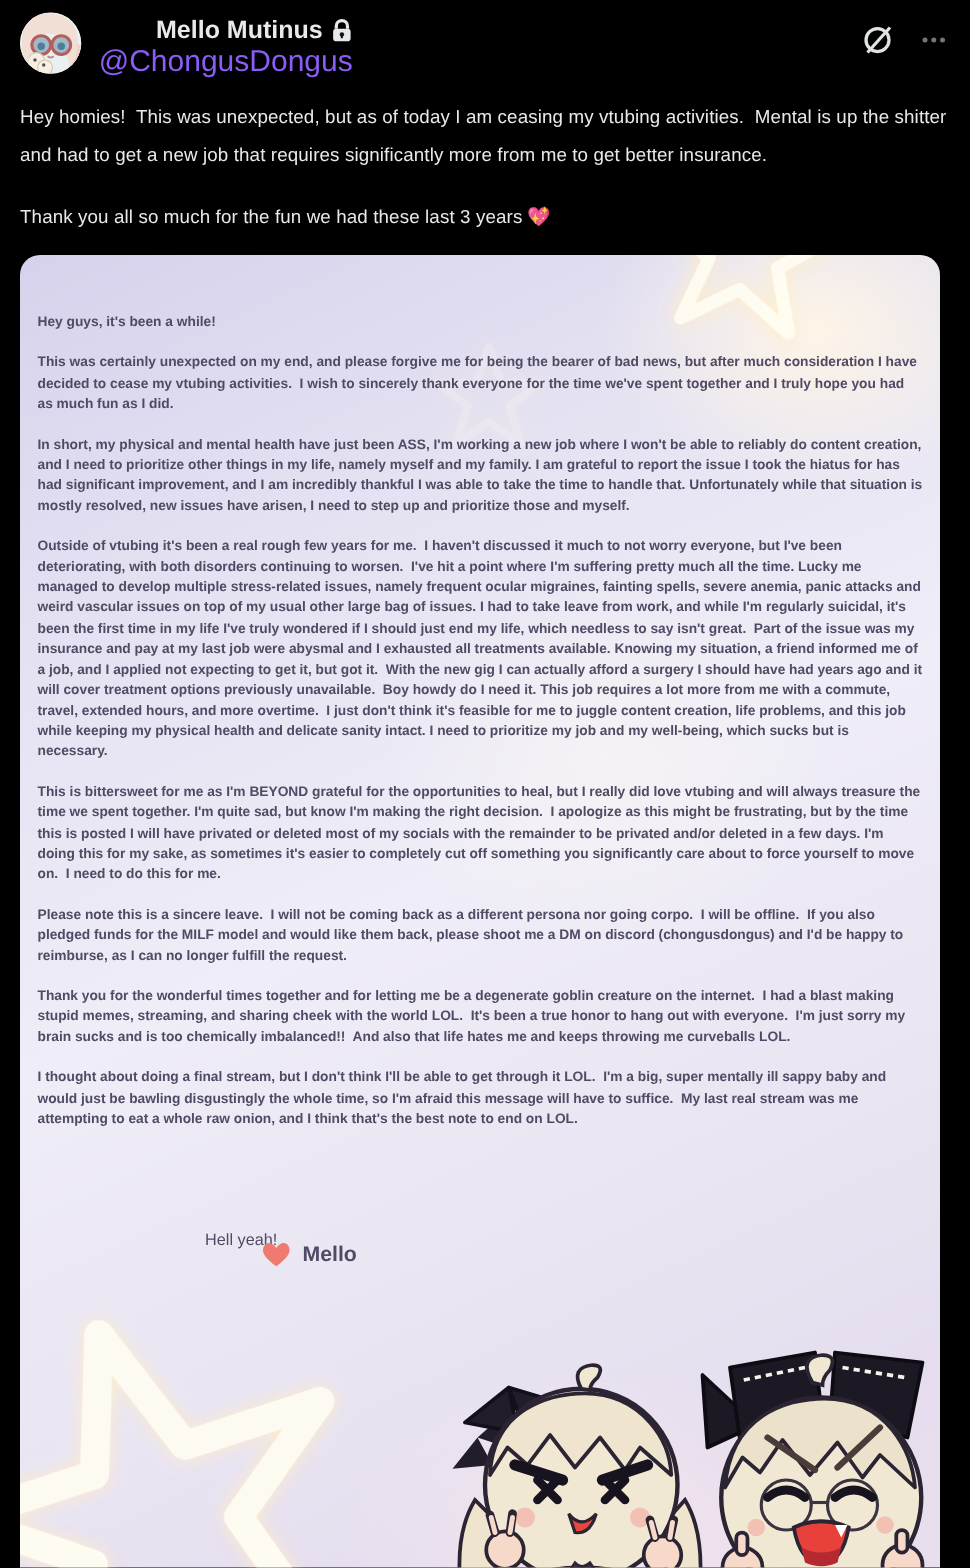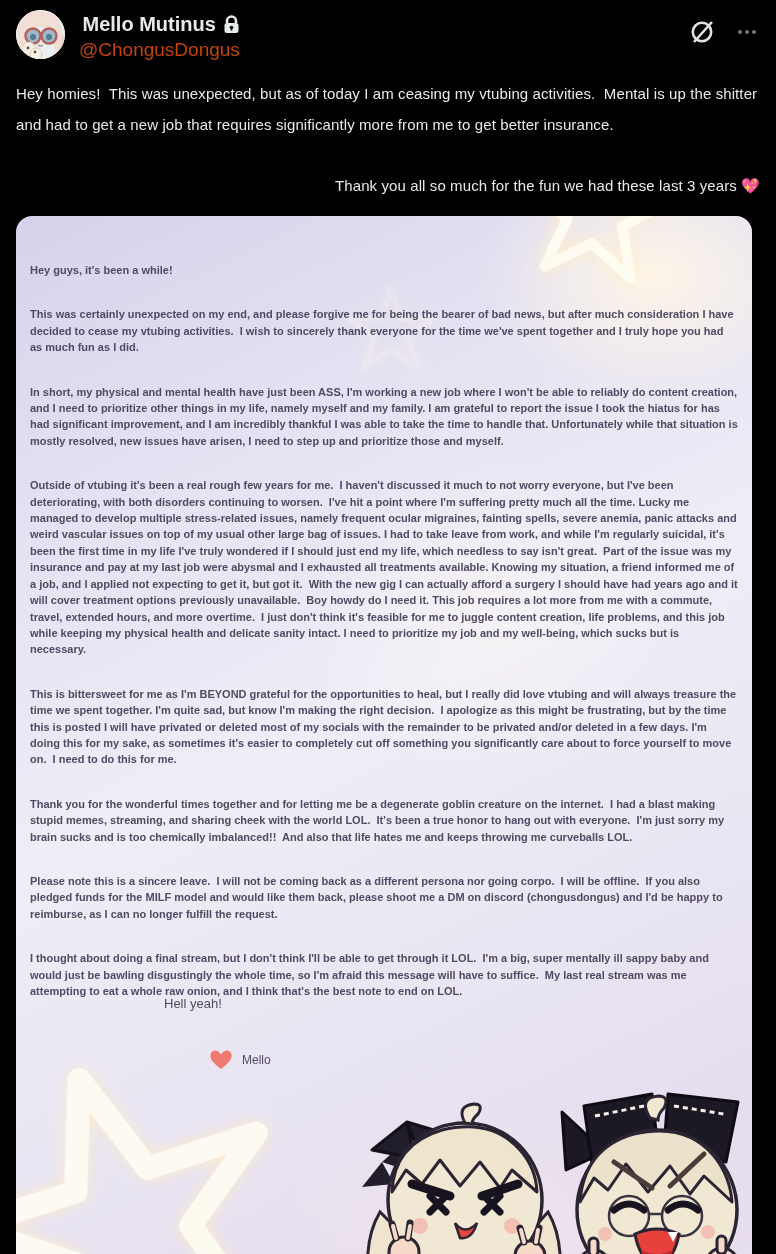--- a/index.html
+++ b/index.html
@@ -9,54 +9,54 @@
     font-family:"Liberation Sans", sans-serif;
     color:#e7e9ea;
   }
   .tweet { padding:10px 16px 0 16px; position:relative; }
 
   
   .header { display:flex; align-items:flex-start; }
   .avatar { width:49px; height:49px; border-radius:50%; overflow:hidden; flex:0 0 auto; background:#f3e4dd; }
   .id-block { margin-left:14px; padding-top:1px; }
   .display-name { font-size:20px; font-weight:700; color:#e7e9ea; display:flex; align-items:center; gap:7px; line-height:26px;justify-content:flex-end; }
-  .handle { font-size:19px; color:#c2410c; line-height:25px; }
+  .handle { font-size:24px; color:#8b5cf6; line-height:25px; }
   .header-spacer { flex:1; }
   .header-actions { display:flex; align-items:center; gap:22px; padding-top:8px; padding-right:4px; }
   .icon-btn { background:none; border:none; cursor:pointer; padding:0; display:flex; align-items:center; }
   .dots { display:flex; gap:3px; }
   .dots i { width:4px; height:4px; border-radius:50%; background:#71767b; display:block; }
 
   
   .tweet-body { margin-top:16px; font-size:15px; line-height:31px; color:#e7e9ea; letter-spacing:0.1px; }
   .tweet-body p { white-space:pre-wrap; }
-  .tweet-body p + p { margin-top:30px;text-align:right; }
+  .tweet-body p + p { margin-top:18px; }
 
   
   .card {
     position:relative; margin-top:15px; width:736px; height:1088px;
     border-radius:16px; overflow:hidden;
     background:linear-gradient(155deg,#d6d2ec 0%,#e4e1f2 22%,#efedf7 46%,#e9e5f2 68%,#e5ddee 86%,#e9dfed 100%);
   }
   .glow { position:absolute; border-radius:50%; pointer-events:none; }
   .glow-tr { right:-70px; top:-70px; width:340px; height:260px; background:radial-gradient(closest-side,rgba(255,246,230,0.95),rgba(255,246,230,0)); }
   .glow-mid { left:290px; top:240px; width:360px; height:320px; background:radial-gradient(closest-side,rgba(252,248,244,0.55),rgba(252,248,244,0)); }
   .glow-bottom { left:250px; bottom:-60px; width:420px; height:260px; background:radial-gradient(closest-side,rgba(250,233,235,0.6),rgba(250,233,235,0)); }
   .star { position:absolute; pointer-events:none; filter:drop-shadow(0 0 7px #ffedc9) blur(0.6px); opacity:0.95; }
   .star svg path { fill:none; stroke:#fffcf1; stroke-width:7; stroke-linejoin:round; }
   .star-big { left:-55px; bottom:-85px; width:330px; height:330px; transform:rotate(-18deg); }
   .star-top { left:505px; top:-78px; width:150px; height:150px; transform:rotate(8deg); }
   .star-faint { left:330px; top:70px; width:90px; height:90px; opacity:0.25; }
 
   .letter { position:absolute; inset:0; padding:46px 14px 0 14px; color:#514a64; font-size:11px; font-weight:700; line-height:16.4px; letter-spacing:0; }
   .letter p { white-space:pre-wrap; }
-  .letter p + p { margin-top:28px; }
+  .letter p + p { margin-top:16px; }
 
   .hell-yeah { position:absolute; left:148px; top:780px; font-size:13px; font-weight:400; color:#514a64; }
-  .signature { position:absolute; left:193px; top:833px; display:flex; align-items:center; gap:9px; font-size:12px; font-weight:400; color:#514a64; }
+  .signature { position:absolute; left:193px; top:789px; display:flex; align-items:center; gap:9px; font-size:17px; font-weight:700; color:#514a64; }
 
   .characters { position:absolute; right:0; bottom:0; width:400px; height:212px; }
 
   
   .footer { margin-top:8px; font-size:19px; color:#71767b; display:flex; align-items:baseline; gap:6px; }
   .footer .views-count { color:#e7e9ea; font-weight:700; }
 </style>
 </head>
 <body>
 
@@ -145,22 +145,22 @@
           <path d="M50,4 L61.5,36 L96,36 L68.5,56.5 L79,90 L50,70.5 L21,90 L31.5,56.5 L4,36 L38.5,36 Z"></path>
         </svg>
     </div>
 
     <div class="letter">
       <p>Hey guys, it's been a while!</p>
       <p>This was certainly unexpected on my end, and please forgive me for being the bearer of bad news, but after much consideration I have decided to cease my vtubing activities.  I wish to sincerely thank everyone for the time we've spent together and I truly hope you had as much fun as I did.</p>
       <p>In short, my physical and mental health have just been ASS, I'm working a new job where I won't be able to reliably do content creation, and I need to prioritize other things in my life, namely myself and my family. I am grateful to report the issue I took the hiatus for has had significant improvement, and I am incredibly thankful I was able to take the time to handle that. Unfortunately while that situation is mostly resolved, new issues have arisen, I need to step up and prioritize those and myself.</p>
       <p>Outside of vtubing it's been a real rough few years for me.  I haven't discussed it much to not worry everyone, but I've been deteriorating, with both disorders continuing to worsen.  I've hit a point where I'm suffering pretty much all the time. Lucky me managed to develop multiple stress-related issues, namely frequent ocular migraines, fainting spells, severe anemia, panic attacks and weird vascular issues on top of my usual other large bag of issues. I had to take leave from work, and while I'm regularly suicidal, it's been the first time in my life I've truly wondered if I should just end my life, which needless to say isn't great.  Part of the issue was my insurance and pay at my last job were abysmal and I exhausted all treatments available. Knowing my situation, a friend informed me of a job, and I applied not expecting to get it, but got it.  With the new gig I can actually afford a surgery I should have had years ago and it will cover treatment options previously unavailable.  Boy howdy do I need it. This job requires a lot more from me with a commute, travel, extended hours, and more overtime.  I just don't think it's feasible for me to juggle content creation, life problems, and this job while keeping my physical health and delicate sanity intact. I need to prioritize my job and my well-being, which sucks but is necessary.</p>
       <p>This is bittersweet for me as I'm BEYOND grateful for the opportunities to heal, but I really did love vtubing and will always treasure the time we spent together. I'm quite sad, but know I'm making the right decision.  I apologize as this might be frustrating, but by the time this is posted I will have privated or deleted most of my socials with the remainder to be privated and/or deleted in a few days. I'm doing this for my sake, as sometimes it's easier to completely cut off something you significantly care about to force yourself to move on.  I need to do this for me.</p>
+      <p>Please note this is a sincere leave.  I will not be coming back as a different persona nor going corpo.  I will be offline.  If you also pledged funds for the MILF model and would like them back, please shoot me a DM on discord (chongusdongus) and I'd be happy to reimburse, as I can no longer fulfill the request.</p>
       <p>Thank you for the wonderful times together and for letting me be a degenerate goblin creature on the internet.  I had a blast making stupid memes, streaming, and sharing cheek with the world LOL.  It's been a true honor to hang out with everyone.  I'm just sorry my brain sucks and is too chemically imbalanced!!  And also that life hates me and keeps throwing me curveballs LOL.</p>
-      <p>Please note this is a sincere leave.  I will not be coming back as a different persona nor going corpo.  I will be offline.  If you also pledged funds for the MILF model and would like them back, please shoot me a DM on discord (chongusdongus) and I'd be happy to reimburse, as I can no longer fulfill the request.</p>
       <p>I thought about doing a final stream, but I don't think I'll be able to get through it LOL.  I'm a big, super mentally ill sappy baby and would just be bawling disgustingly the whole time, so I'm afraid this message will have to suffice.  My last real stream was me attempting to eat a whole raw onion, and I think that's the best note to end on LOL.</p>
     </div>
 
     <div class="hell-yeah">Hell yeah!</div>
 
     <div class="signature">
       <span style="display:flex;">
         <svg width="24" height="21" viewBox="0 0 24 21">
           <path d="M12,20 C4,14 0.5,9.5 1.5,5.5 C2.4,2 6,0.5 8.8,2.2 C10.4,3.1 11.4,4.4 12,5.6 C12.6,4.4 13.6,3.1 15.2,2.2 C18,0.5 21.6,2 22.5,5.5 C23.5,9.5 20,14 12,20 Z" fill="#ee7a70"></path>
         </svg>

